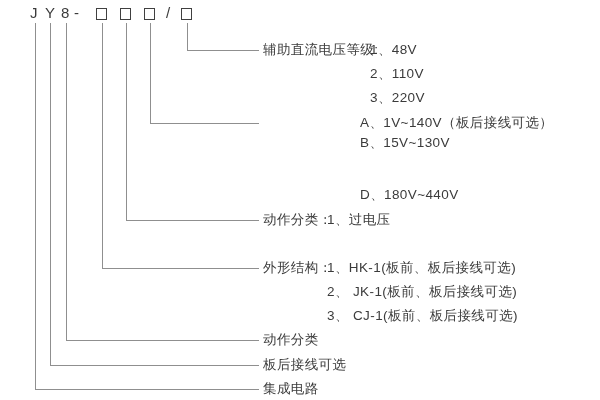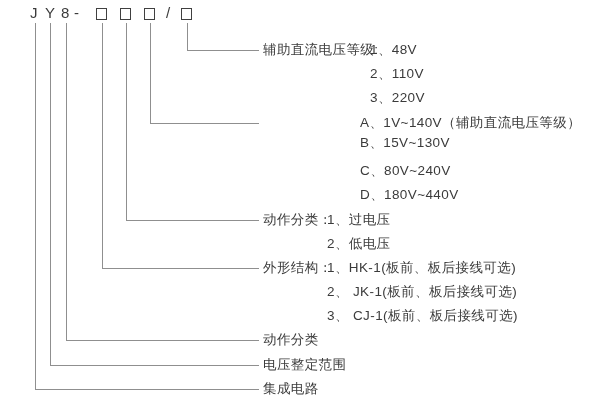--- a/index.html
+++ b/index.html
@@ -49,31 +49,29 @@
   <div class="conn" style="left:102px;width:156px;height:245px"></div>
   <div class="conn" style="left:66px;width:192px;height:317px"></div>
   <div class="conn" style="left:50px;width:208px;height:342px"></div>
   <div class="conn" style="left:35px;width:223px;height:366px"></div>
 
   <div class="lbl" style="left:263px;top:41px">辅助直流电压等级:</div>
   <div class="lbl" style="left:370px;top:41px">1、48V</div>
   <div class="lbl" style="left:370px;top:65px">2、110V</div>
   <div class="lbl" style="left:370px;top:89px">3、220V</div>
 
-  <div class="lbl" style="left:360px;top:114px">A、1V~140V（辅助直流电压等级）</div>
+  <div class="lbl" style="left:360px;top:114px">A、1V~140V（板后接线可选）</div>
   <div class="lbl" style="left:360px;top:134px">B、15V~130V</div>
-  <div class="lbl" style="left:360px;top:162px">C、80V~240V</div>
   <div class="lbl" style="left:360px;top:186px">D、180V~440V</div>
 
   <div class="lbl" style="left:263px;top:211px">动作分类：</div>
   <div class="lbl" style="left:327px;top:211px">1、过电压</div>
-  <div class="lbl" style="left:327px;top:235px">2、低电压</div>
 
   <div class="lbl" style="left:263px;top:259px">外形结构：</div>
   <div class="lbl" style="left:327px;top:259px">1、HK-1(板前、板后接线可选)</div>
   <div class="lbl" style="left:327px;top:283px">2、 JK-1(板前、板后接线可选)</div>
   <div class="lbl" style="left:327px;top:307px">3、 CJ-1(板前、板后接线可选)</div>
 
   <div class="lbl" style="left:263px;top:331px">动作分类</div>
-  <div class="lbl" style="left:263px;top:356px">电压整定范围</div>
+  <div class="lbl" style="left:263px;top:356px">板后接线可选</div>
   <div class="lbl" style="left:263px;top:380px">集成电路</div>
 
 </div>
 
 </body></html>

